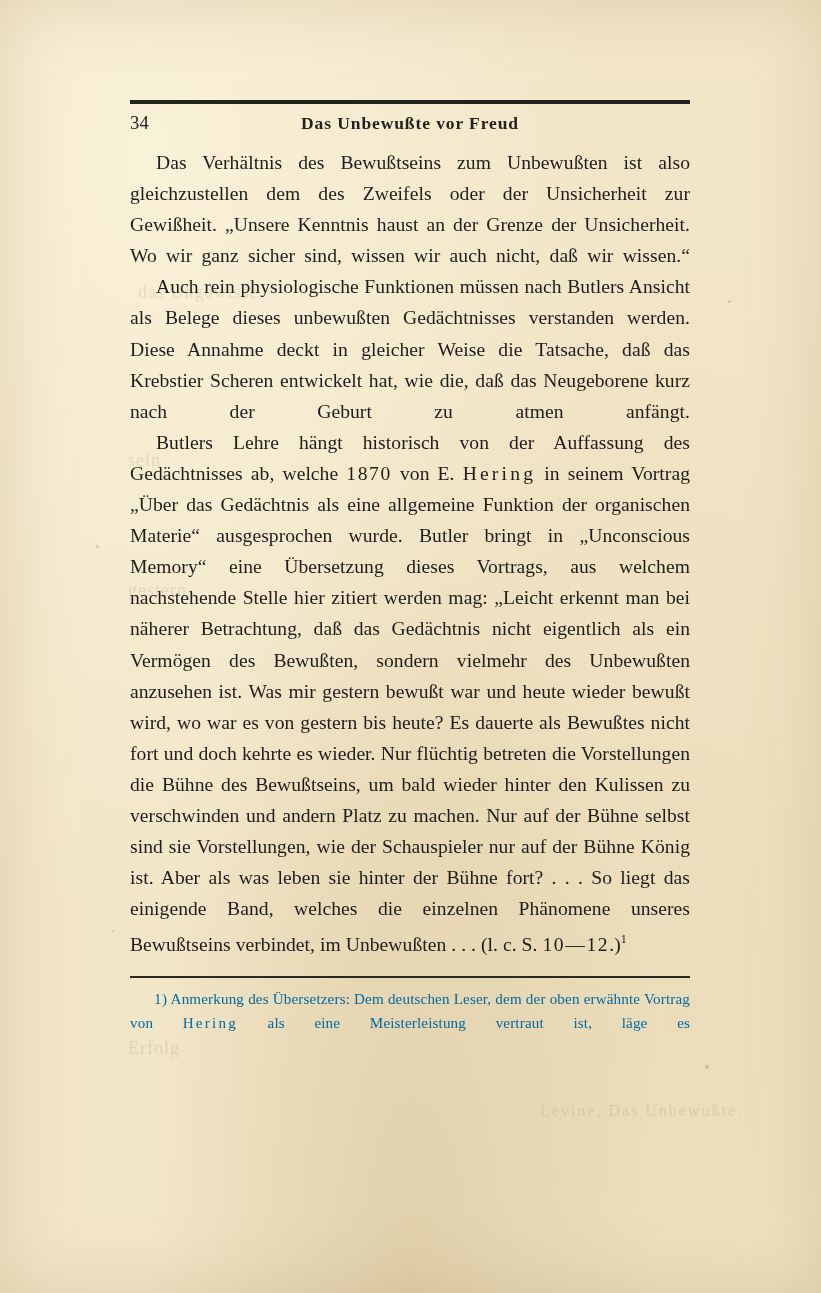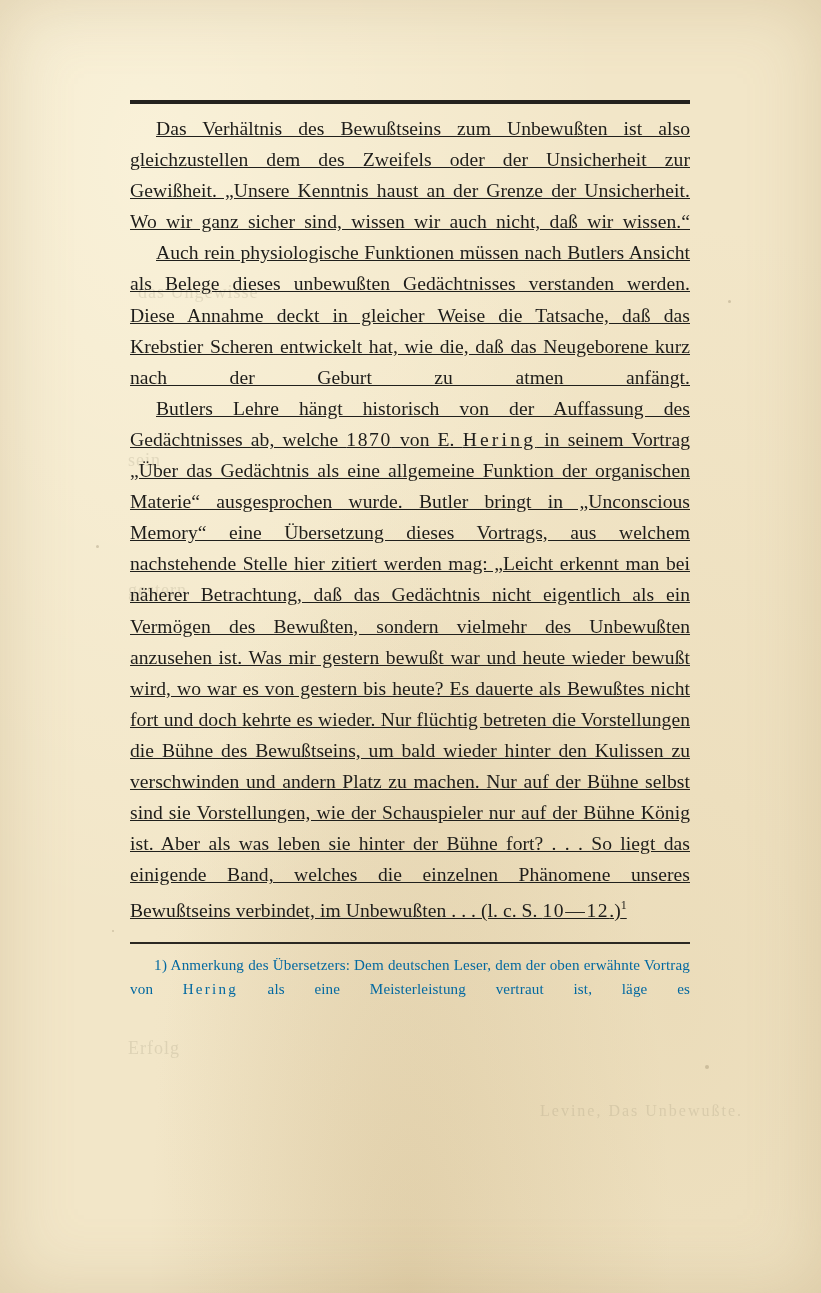--- a/index.html
+++ b/index.html
@@ -61,21 +61,20 @@
   .running-head {
     width: 100%;
     text-align: center;
     font-size: 17.5px;
     font-weight: bold;
     letter-spacing: 0.9px;
     color: #23211d;
   }
   .body-text {
     margin-top: 8px;
-    text-decoration: underline;
   }
   .body-text p {
     margin: 0;
     font-size: 19.6px;
     line-height: 31.1px;
     text-align: justify;
     text-align-last: left;
     text-indent: 26px;
     color: #1e1d1a;
     letter-spacing: 0.05px;
@@ -151,20 +150,24 @@
 
   <div class="speck" style="left:96px;  top:545px;  width:3px; height:3px;"></div>
   <div class="speck" style="left:728px; top:300px;  width:3px; height:3px;"></div>
   <div class="speck" style="left:705px; top:1065px; width:4px; height:4px;"></div>
   <div class="speck" style="left:112px; top:930px;  width:2px; height:2px;"></div>
 
   <div class="content">
 
     <div class="rule-top"></div>
 
+    <div class="header-row">
+      <div class="folio">34</div>
+      <div class="running-head">Das Unbewußte vor Freud</div>
+    </div>
 
     <div class="body-text">
 
       <p class="last-line-justify">Das Verhältnis des Bewußtseins zum Unbewußten ist also gleichzustellen dem des Zweifels oder der Unsicherheit zur Gewißheit. „Unsere Kenntnis haust an der Grenze der Unsicherheit. Wo wir ganz sicher sind, wissen wir auch nicht, daß wir wissen.“</p>
 
       <p class="last-line-justify">Auch rein physiologische Funktionen müssen nach Butlers Ansicht als Belege dieses unbewußten Gedächtnisses verstanden werden. Diese Annahme deckt in gleicher Weise die Tatsache, daß das Krebstier Scheren entwickelt hat, wie die, daß das Neugeborene kurz nach der Geburt zu atmen anfängt.</p>
 
       <p><span>Butlers Lehre hängt historisch von der Auffassung des Gedächtnisses ab, welche </span><span class="numspace">1870</span><span> von E. </span><span class="spaced">Hering</span><span> in seinem Vortrag „Über das Gedächtnis als eine allgemeine Funktion der organischen Materie“ ausgesprochen wurde. Butler bringt in „Unconscious Memory“ eine Übersetzung dieses Vortrags, aus welchem nachstehende Stelle hier zitiert werden mag: „Leicht erkennt man bei näherer Betrachtung, daß das Gedächtnis nicht eigentlich als ein Vermögen des Bewußten, sondern vielmehr des Unbewußten anzusehen ist. Was mir gestern bewußt war und heute wieder bewußt wird, wo war es von gestern bis heute? Es dauerte als Bewußtes nicht fort und doch kehrte es wieder. Nur flüchtig betreten die Vorstellungen die Bühne des Bewußtseins, um bald wieder hinter den Kulissen zu verschwinden und andern Platz zu machen. Nur auf der Bühne selbst sind sie Vorstellungen, wie der Schauspieler nur auf der Bühne König ist. Aber als was leben sie hinter der Bühne fort? . . . So liegt das einigende Band, welches die einzelnen Phänomene unseres Bewußtseins verbindet, im Unbewußten . . . (l. c. S. </span><span class="numspace">10—12</span><span>.)</span><sup class="fn">1</sup></p>
 
     </div>

